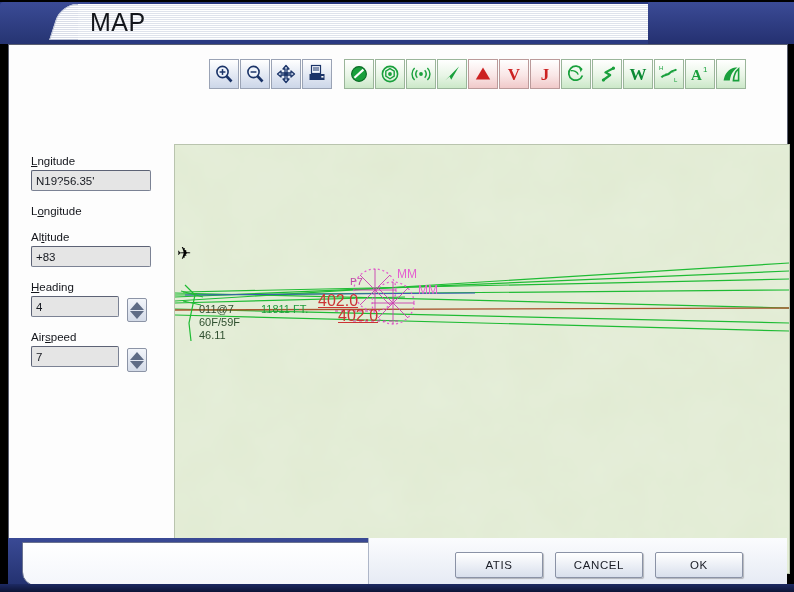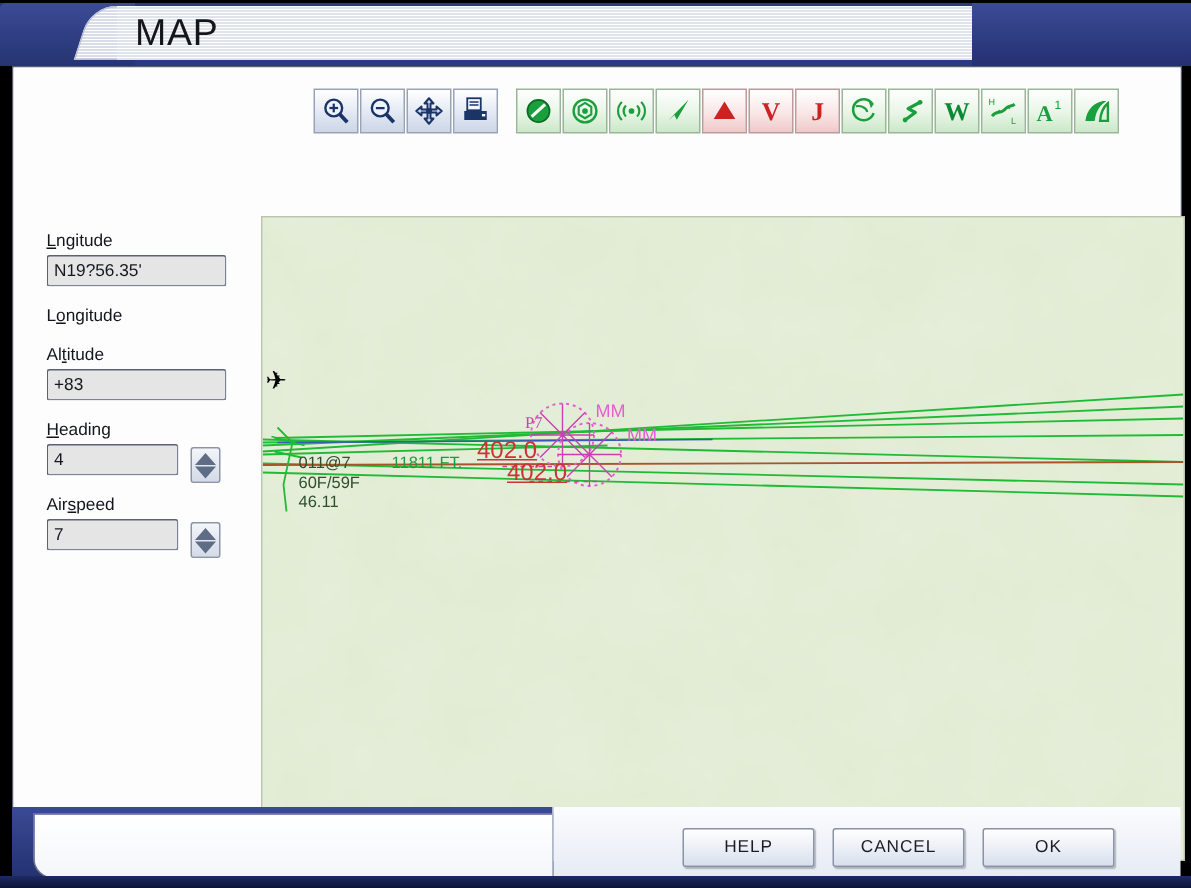--- a/index.html
+++ b/index.html
@@ -130,21 +130,21 @@
     letter-spacing:1px;font-family:"Liberation Sans", sans-serif;
   }
   .airportblock{
     position:absolute;font-size:11px;line-height:13px;
     font-family:"Liberation Sans", sans-serif;white-space:nowrap;
   }
   .ap-green{color:#1f9c3a;left:18px;top:144px;}
   .ap-dark{color:#2f4f2f;left:24px;top:158px;}
   .mm-label{position:absolute;color:#e45fd0;font-size:12px;font-family:"Liberation Sans", sans-serif;}
   .ndb-label{position:absolute;color:#c33;font-size:16px;font-family:"Liberation Sans", sans-serif;text-decoration:underline;}
-  .p7-label{position:absolute;color:#c04aa8;font-size:11px;font-family:Liberation Serif, serif;}
+  .p7-label{position:absolute;color:#c04aa8;font-size:11px;font-family:Liberation Mono, monospace;}
   .acft{position:absolute;left:2px;top:100px;font-size:17px;color:#000;line-height:1;}
 
   
   .bottom-tab{
     position:absolute;left:8px;top:538px;width:360px;height:50px;
     background:linear-gradient(180deg,#3a4a95,#22306e);
   }
   .bottom-tab-inner{
     position:absolute;left:22px;top:542px;width:345px;height:42px;
     background:linear-gradient(180deg,#ffffff,#f4f6fb);
@@ -428,19 +428,19 @@
       <div class="p7-label" style="left:175px;top:131px;">P7</div>
 
       <div class="maplabel-bottom">E110° 30'</div>
     </div>
   </div>
 
   <div class="bottom-tab"></div>
   <div class="bottom-tab-inner"></div>
   <div class="bottom-right"></div>
 
-  <div class="btn help">HELP</div>
+  <div class="btn help">ATIS</div>
   <div class="btn cancel">CANCEL</div>
   <div class="btn ok">OK</div>
 
 
   <div class="btm-shadow"></div>
 </div>
 
 </body></html>

